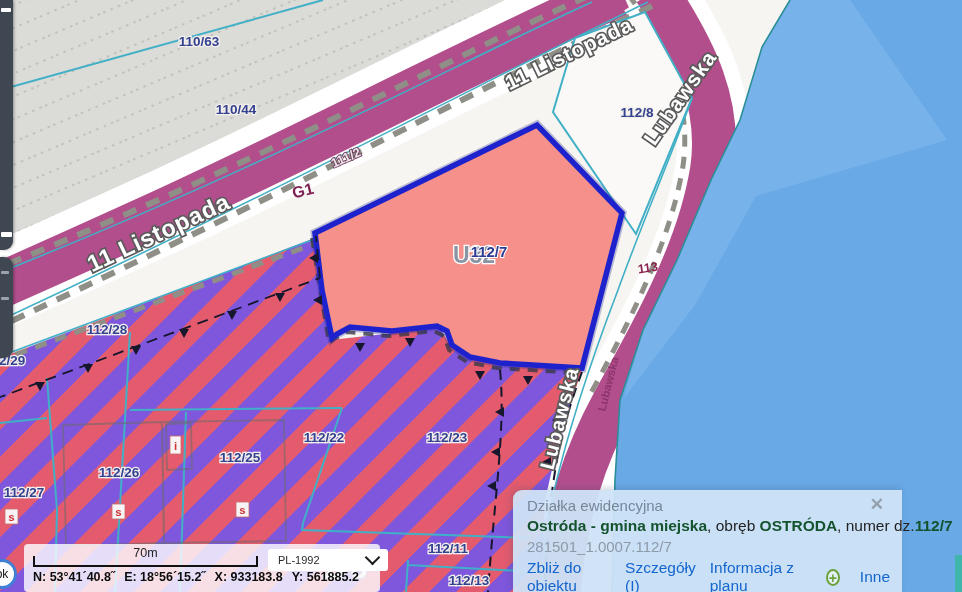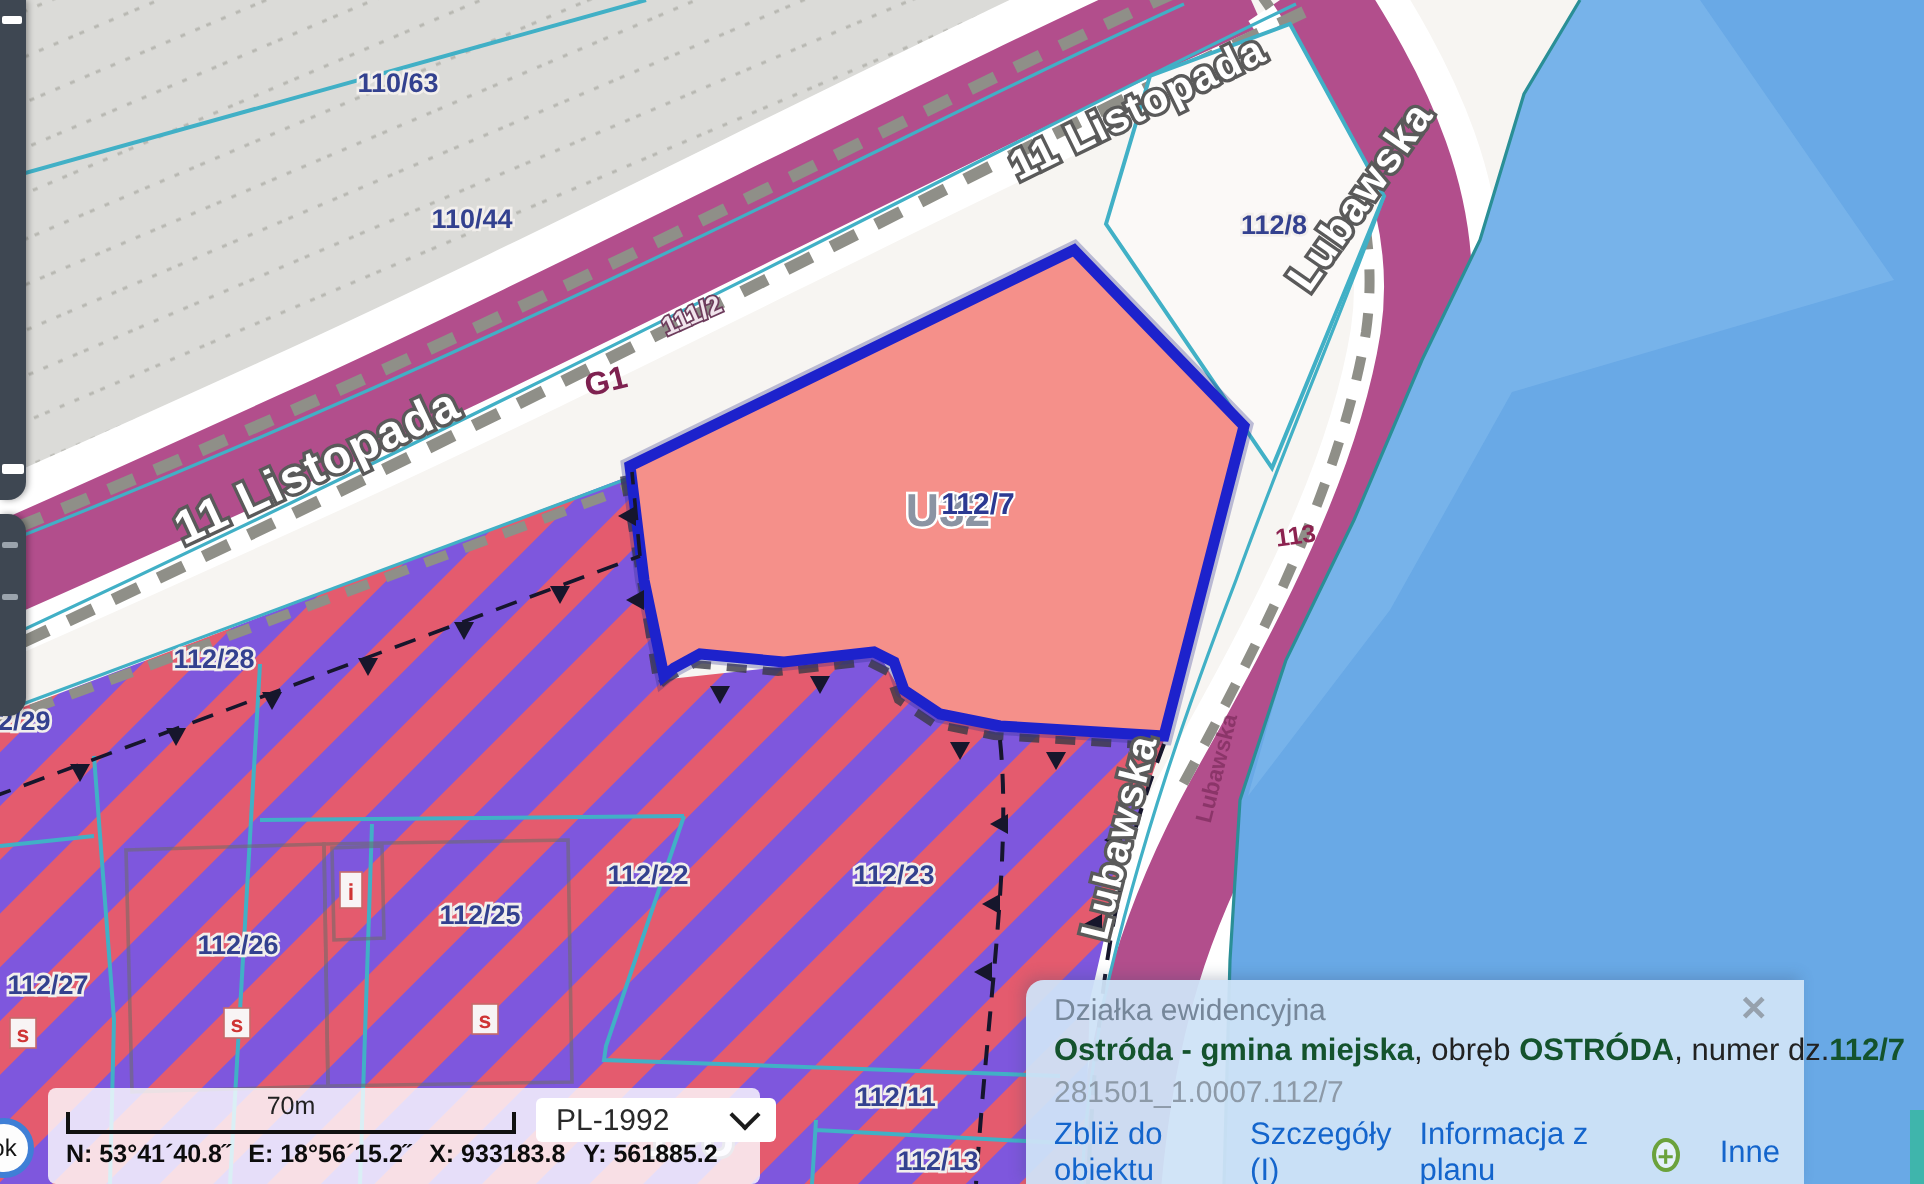--- a/index.html
+++ b/index.html
@@ -35,21 +35,21 @@
   
   .statusbar{position:absolute;left:24px;top:544px;width:356px;height:48px;
              background:rgba(253,253,255,.82);border-radius:4px;}
   .scaleline{position:absolute;left:9px;top:21px;width:225px;height:2px;background:#111;}
   .scaletick{position:absolute;top:-9px;width:2px;height:11px;background:#111;}
   .scaletxt{position:absolute;left:9px;top:2px;width:225px;text-align:center;
             font-size:12.5px;color:#222;}
   .crsbox{position:absolute;left:244px;top:5px;width:120px;height:22px;background:#fff;
           border-radius:3px;display:flex;align-items:center;justify-content:space-between;
           padding:0 10px;box-sizing:border-box;cursor:pointer;}
-  .crsbox span.t{font-size:15px;color:#2a2a2a;}
+  .crsbox span.t{font-size:11px;color:#2a2a2a;}
   .chev{width:9px;height:9px;border-right:2.6px solid #1c1c1c;border-bottom:2.6px solid #1c1c1c;
         transform:rotate(45deg);margin-top:-5px;}
   .coords{position:absolute;left:9px;top:26px;display:flex;gap:9px;white-space:nowrap;
           font-size:12.5px;font-weight:bold;color:#0c0c0c;}
   .okbtn{position:absolute;left:-13px;top:559px;width:30px;height:30px;border-radius:50%;
          background:#fdfdfd;border:3.5px solid #3f7fd6;box-sizing:border-box;
          display:flex;align-items:center;justify-content:center;
          font-size:12px;color:#111;cursor:pointer;}
 
   

